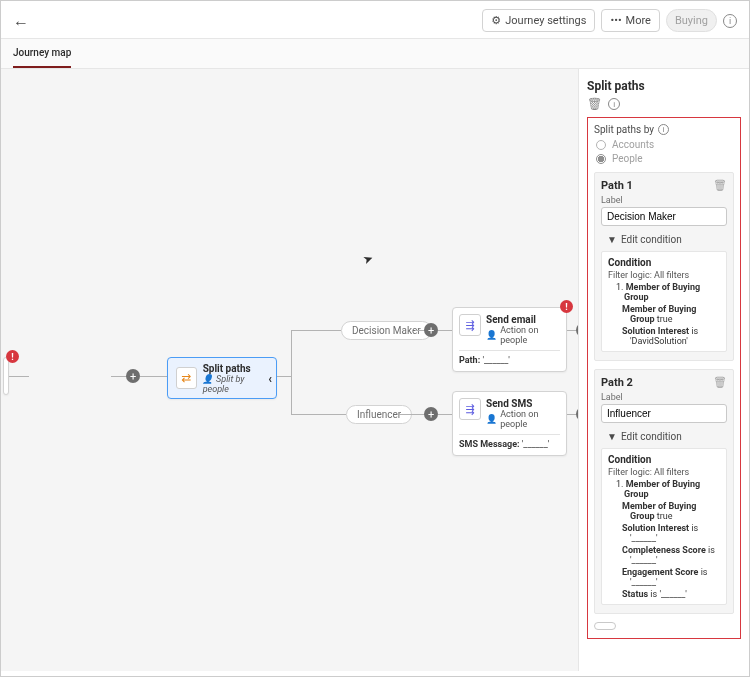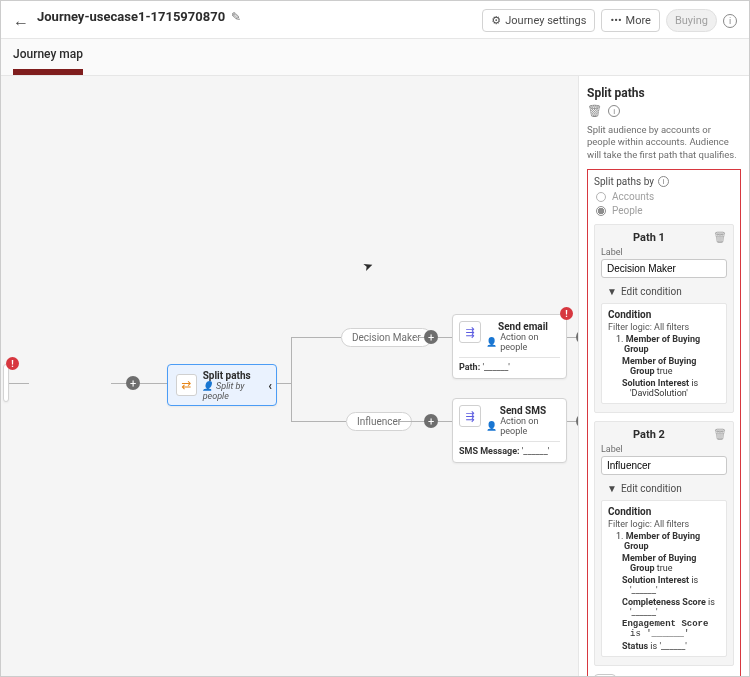--- a/index.html
+++ b/index.html
@@ -30,21 +30,21 @@
     .edit-pencil { color:#6e6e6e; }
     .meta-line { display: flex; gap: 10px; align-items: center; font-size: 11px; color:#6e6e6e; margin-top: 2px; }
     .dot { width:6px; height:6px; border-radius:50%; background:#b3b3b3; display:inline-block; margin-right:4px; }
     .saved-check { width:12px; height:12px; border-radius:50%; background:#2d9d78; color:#fff; display:inline-flex; align-items:center; justify-content:center; font-size:9px; margin-right:3px; }
     .header-right { display:flex; gap:6px; align-items:center; }
     .btn { border:1px solid #d3d3d3; background:#fff; border-radius:4px; padding:4px 8px; font-size:11px; display:flex; align-items:center; gap:4px; color:#4b4b4b; cursor:pointer; }
     .btn.disabled { background:#f0f0f0; color:#a0a0a0; border-color:#e0e0e0; cursor:default; border-radius: 12px; }
     .info-circle { width:14px; height:14px; border:1px solid #888; border-radius:50%; display:inline-flex; align-items:center; justify-content:center; font-size:9px; color:#888; }
     
     .tabs { padding: 0 12px; border-bottom:1px solid #e6e6e6; background:#fafafa; }
-    .tab { display:inline-block; padding:8px 0; font-size:12px; border-bottom:6px solid #7f1d1d; font-weight:500; }
+    .tab { display:inline-block; padding:8px 0; font-size:10px; border-bottom:2px solid #7f1d1d; font-weight:500; }
     
     .main { display:flex; height: calc(100% - 73px); }
     .canvas { flex:1; background:#f5f5f5; position:relative; overflow:hidden; }
     .side { width:171px; border-left:1px solid #e6e6e6; background:#fff; overflow-y:auto; padding:10px 8px 20px; }
     
     .node { position:absolute; background:#fff; border:1px solid #d3d3d3; border-radius:4px; box-shadow: 0 1px 2px rgba(0,0,0,0.05); }
     .pill { position:absolute; background:#fff; border:1px solid #d3d3d3; border-radius:12px; padding:3px 10px; font-size:10px; color:#6e6e6e; }
     .plus-dot { position:absolute; width:14px; height:14px; border-radius:50%; background:#6e6e6e; color:#fff; display:flex; align-items:center; justify-content:center; font-size:11px; line-height:1; }
     .alert-dot { position:absolute; width:13px; height:13px; border-radius:50%; background:#d7373f; color:#fff; display:flex; align-items:center; justify-content:center; font-size:9px; font-weight:700; }
     .line { position:absolute; background:#b3b3b3; }
@@ -57,61 +57,57 @@
     
     .split-node { left:166px; top:288px; width:110px; height:42px; border:1.5px solid #4b9cf5; background:#eaf2fe; display:flex; align-items:center; gap:6px; padding:0 8px; }
     .split-node .icon-box { width:22px; height:22px; border:1px solid #d0d0d0; border-radius:3px; background:#fff; display:flex; align-items:center; justify-content:center; color:#e68619; font-size:12px; }
     .split-node .txt .t1 { font-weight:700; font-size:10px; }
     .split-node .txt .t2 { font-size:9px; color:#555;font-style:italic; }
     .chev-left { position:absolute; right:4px; top:14px; font-weight:700; }
     
     .action { width:115px; padding:6px 6px 6px 6px; }
     .action .row1 { display:flex; gap:5px; }
     .action .icon-box { width:22px; height:22px; border:1px solid #d0d0d0; border-radius:3px; background:#fff; display:flex; align-items:center; justify-content:center; color:#5c5ce0; font-size:11px; flex-shrink:0; }
-    .action .t1 { font-weight:700; font-size:10px;text-align:center; }
+    .action .t1 { font-weight:700; font-size:10px; }
     .action .t2 { font-size:9px; color:#555; display:flex; align-items:center; gap:3px;}
     .action .divider { border-top:1px solid #e3e3e3; margin:5px 0 4px; }
     .action .detail { font-size:9px; color:#333; }
     .action .detail b { font-weight:700; }
     
     .side h3 { font-size:12px; font-weight:700; margin-bottom:4px; }
     .trash-info { display:flex; gap:6px; align-items:center; color:#888; margin-bottom:6px; }
     .desc { font-size:9.5px; color:#6e6e6e; line-height:1.3; margin-bottom:8px; }
     .red-box { border:1.5px solid #d7373f; padding:6px 6px 8px; }
     .field-label { font-size:10px; color:#4b4b4b; margin-bottom:4px; display:flex; gap:4px; }
     .radio { display:flex; align-items:center; gap:6px; font-size:10px; color:#a0a0a0; margin:3px 0 3px 2px; }
     .radio .r { width:10px; height:10px; border:1px solid #b3b3b3; border-radius:50%; display:inline-block; }
     .radio.sel .r { border-color:#8e8e8e; background: radial-gradient(circle, #8e8e8e 0 3px, #fff 3.5px); }
     .path-card { background:#f5f5f5; border:1px solid #e6e6e6; border-radius:2px; padding:6px 6px 8px; margin-top:8px; position:relative; }
     .path-card .ph { display:flex; justify-content:space-between; align-items:center; }
-    .path-card .ph .pt { font-weight:700; font-size:11px;margin-left:32px; }
+    .path-card .ph .pt { font-weight:700; font-size:11px; }
     .trash-ic { color:#a0a0a0; font-size:11px; }
     .lbl { font-size:9px; color:#6e6e6e; margin-top:3px; }
     .input { width:100%; border:1px solid #c9c9c9; border-radius:3px; padding:3px 5px; font-size:10px; margin-top:2px; background:#fff; }
     .edit-cond { display:flex; align-items:center; gap:4px; font-size:10px; color:#4b4b4b; margin:8px 0 6px 6px; }
     .cond-box { background:#fff; border:1px solid #e6e6e6; border-radius:2px; padding:5px 6px; }
     .cond-box .ch { font-weight:700; font-size:10px; margin-bottom:2px; }
     .cond-box .fl { font-size:9px; color:#555; }
     .cond-line { font-size:9px; color:#333; margin:2px 0 0 8px; text-indent:-8px; padding-left:8px; }
     .cond-line b { font-weight:700; }
     .add-path { border:1px solid #c9c9c9; border-radius:12px; padding:3px 10px; font-size:10px; display:flex; align-items:center; gap:4px; margin-top:8px; width:max-content; }
     .side::-webkit-scrollbar{width:6px;}
     .cursor { position:absolute; left:362px; top:183px; font-size:12px; transform: rotate(-20deg); }
   </style>
 </head>
 <body>
 
 <div class="header">
   <div class="header-left">
     <div class="back-arrow">←</div>
     <div>
-      <div class="title-line">
-        <span class="title">Journey-usecase1-1715970870</span>
-        <span class="edit-pencil">✎</span>
-      </div>
     </div>
   </div>
   <div class="header-right">
     <div class="btn">
         <span>⚙</span>
         <span>Journey settings</span>
       </div>
     <div class="btn">
         <span>•••</span>
         <span>More</span>
@@ -195,21 +191,20 @@
   <div class="plus-dot" style="left:575px; top:338px;">+</div>
 
 </div>
 
 <div class="side">
   <h3>Split paths</h3>
   <div class="trash-info">
     <span>🗑</span>
     <span class="info-circle" style="width:12px;height:12px;font-size:8px;">i</span>
   </div>
-  <div class="desc">Split audience by accounts or people within accounts. Audience will take the first path that qualifies.</div>
 
   <div class="red-box">
     <div class="field-label">
           <span>Split paths by</span> 
           <span class="info-circle" style="width:11px;height:11px;font-size:8px;">i</span>
         </div>
     <div class="radio">
           <span class="r"></span>
           <span>Accounts</span>
         </div>
@@ -249,21 +244,21 @@
             <span>▼</span>
             <span>Edit condition</span>
           </div>
       <div class="cond-box">
         <div class="ch">Condition</div>
         <div class="fl"><span>Filter logic:</span> <span>All filters</span></div>
         <div class="cond-line">1. <b>Member of Buying Group</b></div>
         <div class="cond-line" style="margin-left:14px;"><b>Member of Buying Group</b> <span>true</span></div>
         <div class="cond-line" style="margin-left:14px;"><b>Solution Interest</b> <span>is</span> <span>'______'</span></div>
         <div class="cond-line" style="margin-left:14px;"><b>Completeness Score</b> <span>is</span> <span>'______'</span></div>
-        <div class="cond-line" style="margin-left:14px;font-family:Liberation Mono, monospace;"><b>Engagement Score</b> <span>is</span> <span>'______'</span></div>
+        <div class="cond-line" style="margin-left:14px;"><b>Engagement Score</b> <span>is</span> <span>'______'</span></div>
         <div class="cond-line" style="margin-left:14px;"><b>Status</b> <span>is</span> <span>'______'</span></div>
       </div>
     </div>
 
     <div class="add-path"></div>
   </div>
 
 </div>
 </div>
 

